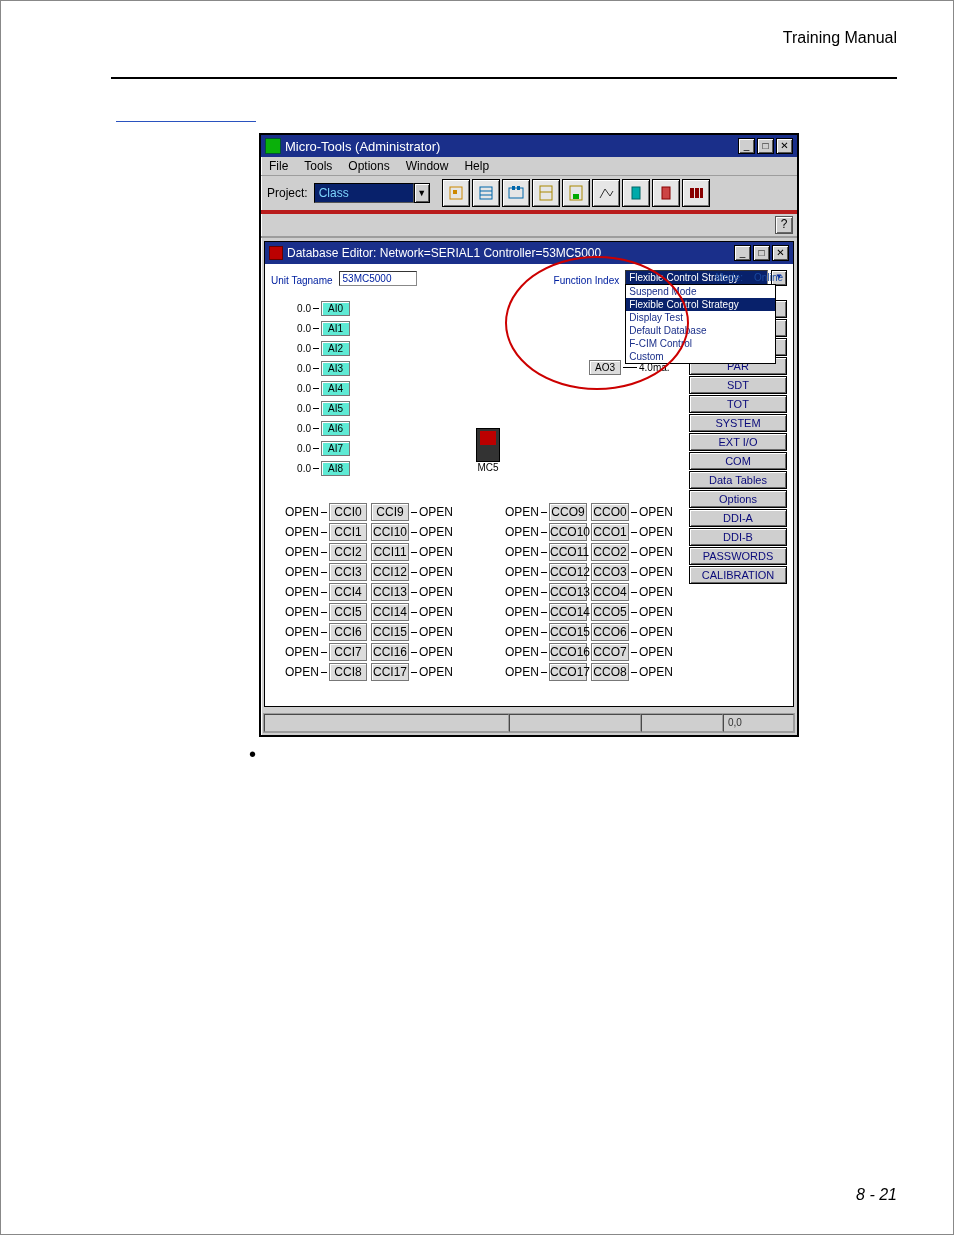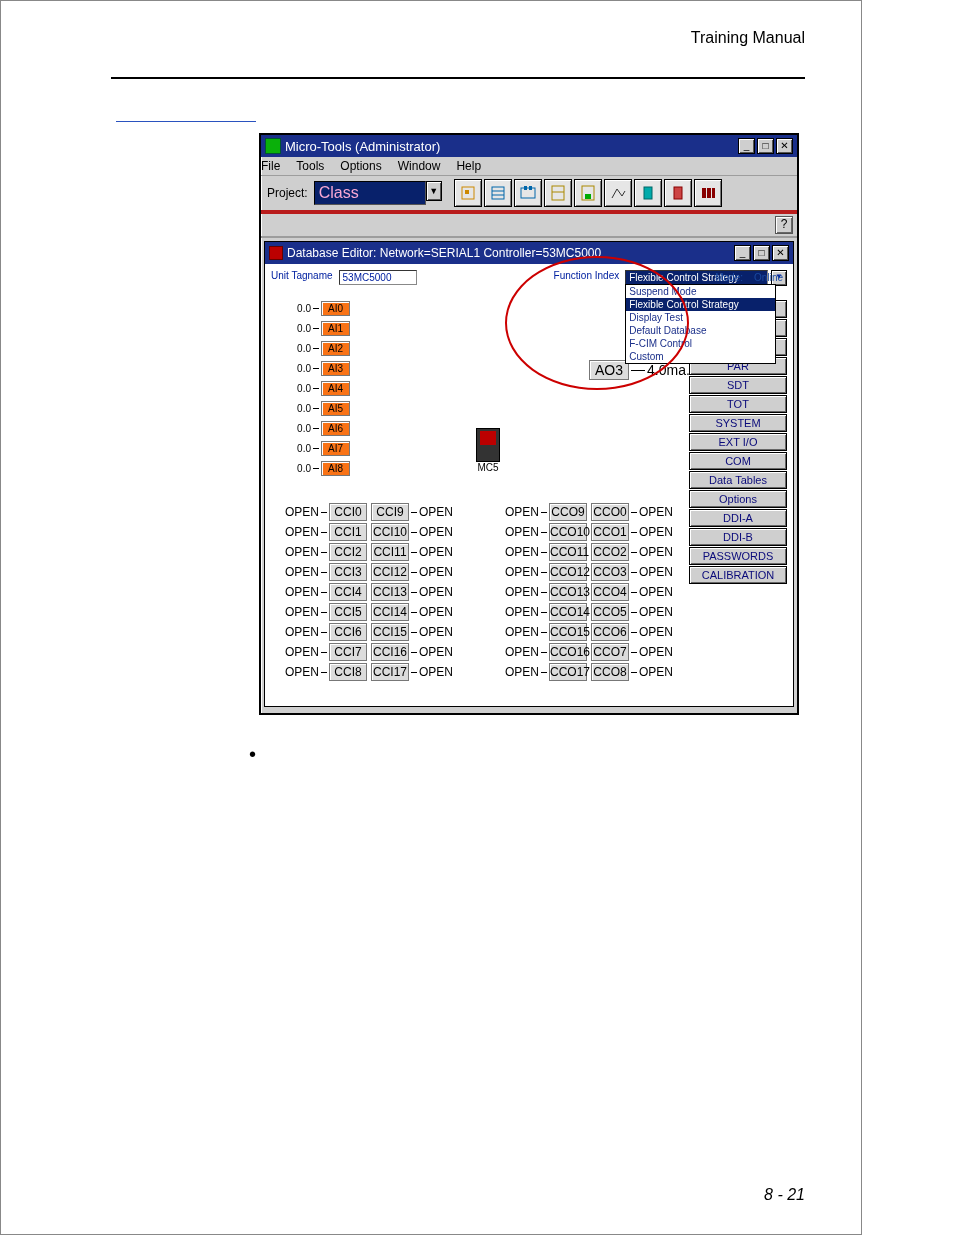--- a/index.html
+++ b/index.html
@@ -1,66 +1,66 @@
 <!DOCTYPE html>
 <html><head>
 <meta charset="utf-8">
 <style>
   html,body{margin:0;padding:0;background:#fff;font-family:Arial,Helvetica,sans-serif}
-  .page{width:862px;height:1235px;position:relative;box-sizing:border-box;border:1px solid #888;padding:30px 56px 30px 110px}
+  .page{width:954px;height:1235px;position:relative;box-sizing:border-box;border:1px solid #888;padding:30px 56px 30px 110px}
   .header-right{position:absolute;top:28px;right:56px;font-size:16px}
   .rule{position:absolute;top:76px;left:110px;right:56px;border-top:2px solid #000}
   .bluerule{position:absolute;top:120px;left:115px;width:140px;border-top:1px solid #2a52bf}
   .screenshot{position:absolute;top:132px;left:258px;width:540px}
   .bullet{position:absolute;top:742px;left:248px;font-size:20px}
   .pagenum{position:absolute;bottom:30px;right:56px;font-style:italic;font-size:16px}
   
   .outer-win{background:#cfcfcf;border:2px solid #000;box-shadow:inset 1px 1px 0 #fff}
   .titlebar{display:flex;align-items:center;background:linear-gradient(#1a2f8a,#1a2f8a);color:#fff;font-size:13px;padding:2px 4px;height:18px}
   .titlebar .badge{width:14px;height:14px;background:#0ab00a;border:1px solid #053;margin-right:4px;font-size:8px;line-height:12px;text-align:center}
   .winbtns{margin-left:auto;display:flex;gap:2px}
   .winbtns button{width:17px;height:16px;background:#cfcfcf;border:1px solid #000;box-shadow:inset 1px 1px 0 #fff,inset -1px -1px 0 #555;font-size:10px;line-height:12px;padding:0;font-family:Arial}
-  .menubar{display:flex;gap:16px;padding:2px 0;font-size:12px;color:#000;border-bottom:1px solid #9d9d9d}
+  .menubar{display:flex;gap:16px;padding:2px 8px;font-size:12px;color:#000;border-bottom:1px solid #9d9d9d}
   .menubar span{}
   .toolbar{display:flex;align-items:center;padding:3px 6px;border-bottom:4px solid #b91c1c}
   .proj-lbl{font-size:12px;margin-right:6px}
   .proj-sel{display:inline-flex}
-  .proj-sel .box{background:#08216b;color:#f9a8d4;font-size:16px;padding:2px 24px 2px 4px;border:1px inset #555;width:82px}
+  .proj-sel .box{background:#08216b;color:#7dd3fc;font-size:12px;padding:2px 12px 2px 4px;border:1px inset #555;width:82px}
   .proj-sel button{width:16px;height:20px;border:1px solid #000;background:#cfcfcf;box-shadow:inset 1px 1px 0 #fff,inset -1px -1px 0 #555;font-size:9px;padding:0}
   .tbtns{display:flex;gap:2px;margin-left:12px}
   .tbtns .tb{width:26px;height:26px;border:1px solid #000;background:#e6e6e6;box-shadow:inset 1px 1px 0 #fff,inset -1px -1px 0 #777;display:flex;align-items:center;justify-content:center}
   .qrow{display:flex;justify-content:flex-end;padding:2px 4px;border-bottom:2px solid #9d9d9d}
   .qrow .q{width:16px;height:16px;border:1px solid #555;background:#cfcfcf;font-size:12px;line-height:14px;text-align:center;box-shadow:inset 1px 1px 0 #fff,inset -1px -1px 0 #666}
   
   .child{margin:3px 3px 6px 3px;border:1px solid #000}
   .childtitle{display:flex;align-items:center;background:#1a2f8a;color:#fff;font-size:12px;height:18px;padding:2px 4px}
   .childtitle .sq{width:12px;height:12px;background:#b00;border:1px solid #600;margin-right:4px}
   .childbody{background:#fff;position:relative;padding:6px;height:430px}
-  .hdr{display:flex;align-items:flex-start;gap:6px;color:#0020a0;font-size:10px}
+  .hdr{display:flex;align-items:flex-end;gap:6px;color:#0020a0;font-size:10px}
   .hdr .taginput{border:1px inset #888;font-size:10px;padding:1px 3px;width:70px}
   .hdr .fnidx{color:#0020a0;margin-left:auto}
   .dd{position:relative}
   .ddval{display:inline-block;border:1px inset #888;background:#08216b;color:#fff;font-size:10px;padding:1px 3px;width:135px}
   .ddbtn{display:inline-block;width:14px;height:14px;border:1px solid #000;background:#cfcfcf;font-size:8px;text-align:center;line-height:12px;box-shadow:inset 1px 1px 0 #fff,inset -1px -1px 0 #555;vertical-align:top}
   .ddlist{position:absolute;top:14px;left:0;width:149px;border:1px solid #000;background:#fff;font-size:10px;color:#1a2f8a;z-index:5}
   .ddlist div{padding:0 3px;line-height:13px}
   .ddlist .sel{background:#08216b;color:#fff}
   .mode{position:absolute;top:8px;right:10px;font-size:10px;color:#1a49a0}
   
   .ai-col{position:absolute;top:34px;left:12px;font-size:10px}
   .ai-row{display:flex;align-items:center;height:20px}
   .ai-row .val{width:34px;text-align:right;margin-right:2px}
   .ai-row .tick{width:6px;height:1px;background:#000;margin-right:2px}
-  .ai-row .tag{border:1px solid #777;background:#f97316;padding:1px 6px;font-size:10px;box-shadow:inset 1px 1px 0 #fff}
+  .ai-row .tag{border:1px solid #777;background:#5eead4;padding:1px 6px;font-size:10px;box-shadow:inset 1px 1px 0 #fff}
   
   .mc{position:absolute;top:164px;left:211px;text-align:center;font-size:10px}
   .mc .dev{width:22px;height:32px;background:#333;border:1px solid #000}
   .mc .scr{width:16px;height:14px;background:#b00;margin:2px auto 0}
   
-  .ao{position:absolute;top:96px;left:324px;display:flex;align-items:center;font-size:14px}
+  .ao{position:absolute;top:96px;left:324px;display:flex;align-items:center;font-size:10px}
   .ao .tag{border:1px solid #777;background:#dcdcdc;padding:1px 5px;box-shadow:inset 1px 1px 0 #fff}
   
   .circle{position:absolute;top:-8px;left:240px;width:180px;height:130px;border:2px solid #c00;border-radius:50%;pointer-events:none;z-index:10}
   
   .btm{position:absolute;top:238px;left:10px;right:-2px;font-size:12px}
   .trow{display:flex;align-items:center;height:20px}
   .btm .lbl{width:44px;text-align:right}
   .btm .dash{width:6px;height:1px;background:#000;margin:0 2px}
   .btm .tag{border:1px solid #777;background:#dcdcdc;padding:1px 0;width:36px;text-align:center;box-shadow:inset 1px 1px 0 #fff}
   
@@ -453,18 +453,24 @@
               <div class="sbtn">Data Tables</div>
               <div class="sbtn">Options</div>
               <div class="sbtn">DDI-A</div>
               <div class="sbtn">DDI-B</div>
               <div class="sbtn">PASSWORDS</div>
               <div class="sbtn">CALIBRATION</div>
             </div>
         </div>
       </div>
 
+      <div class="status">
+        <div class="cell"></div>
+        <div class="cell" style="flex:0 0 130px"></div>
+        <div class="cell" style="flex:0 0 80px"></div>
+        <div class="cell s">0,0</div>
+      </div>
     </div>
   </div>
 
   <div class="bullet">•</div>
   <div class="pagenum">8 - 21</div>
 </div>
 
 </body></html>

